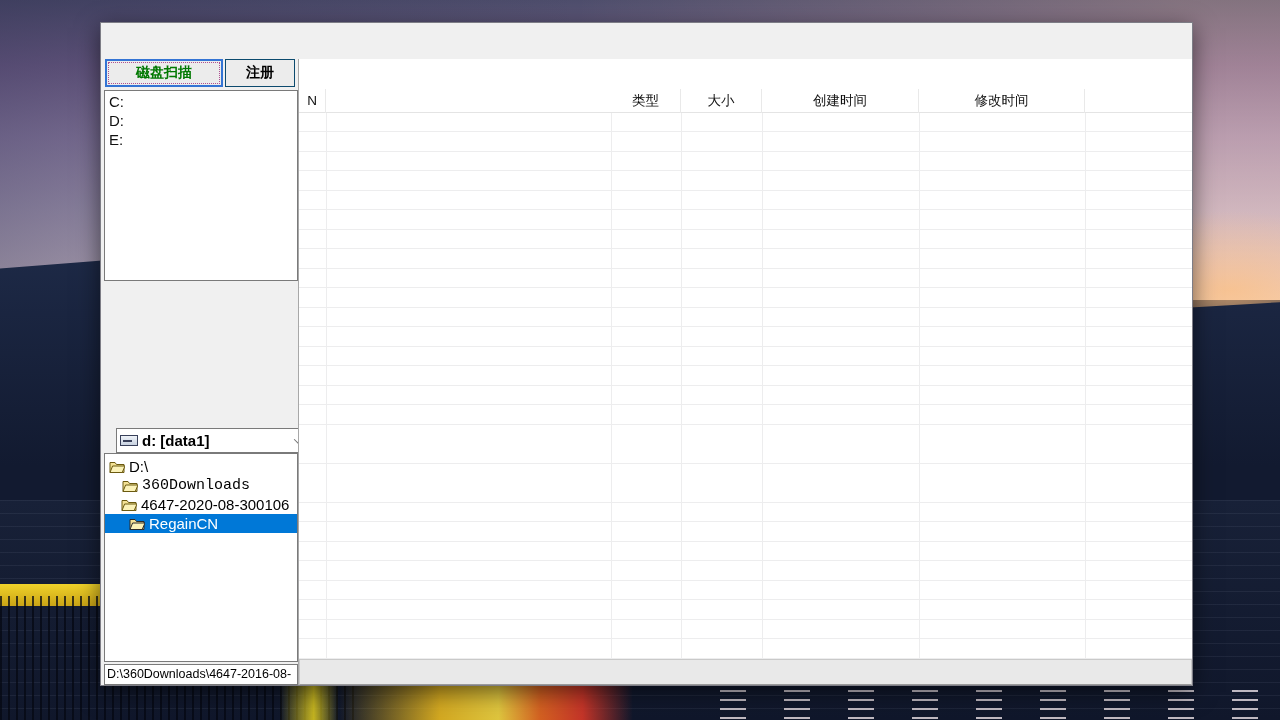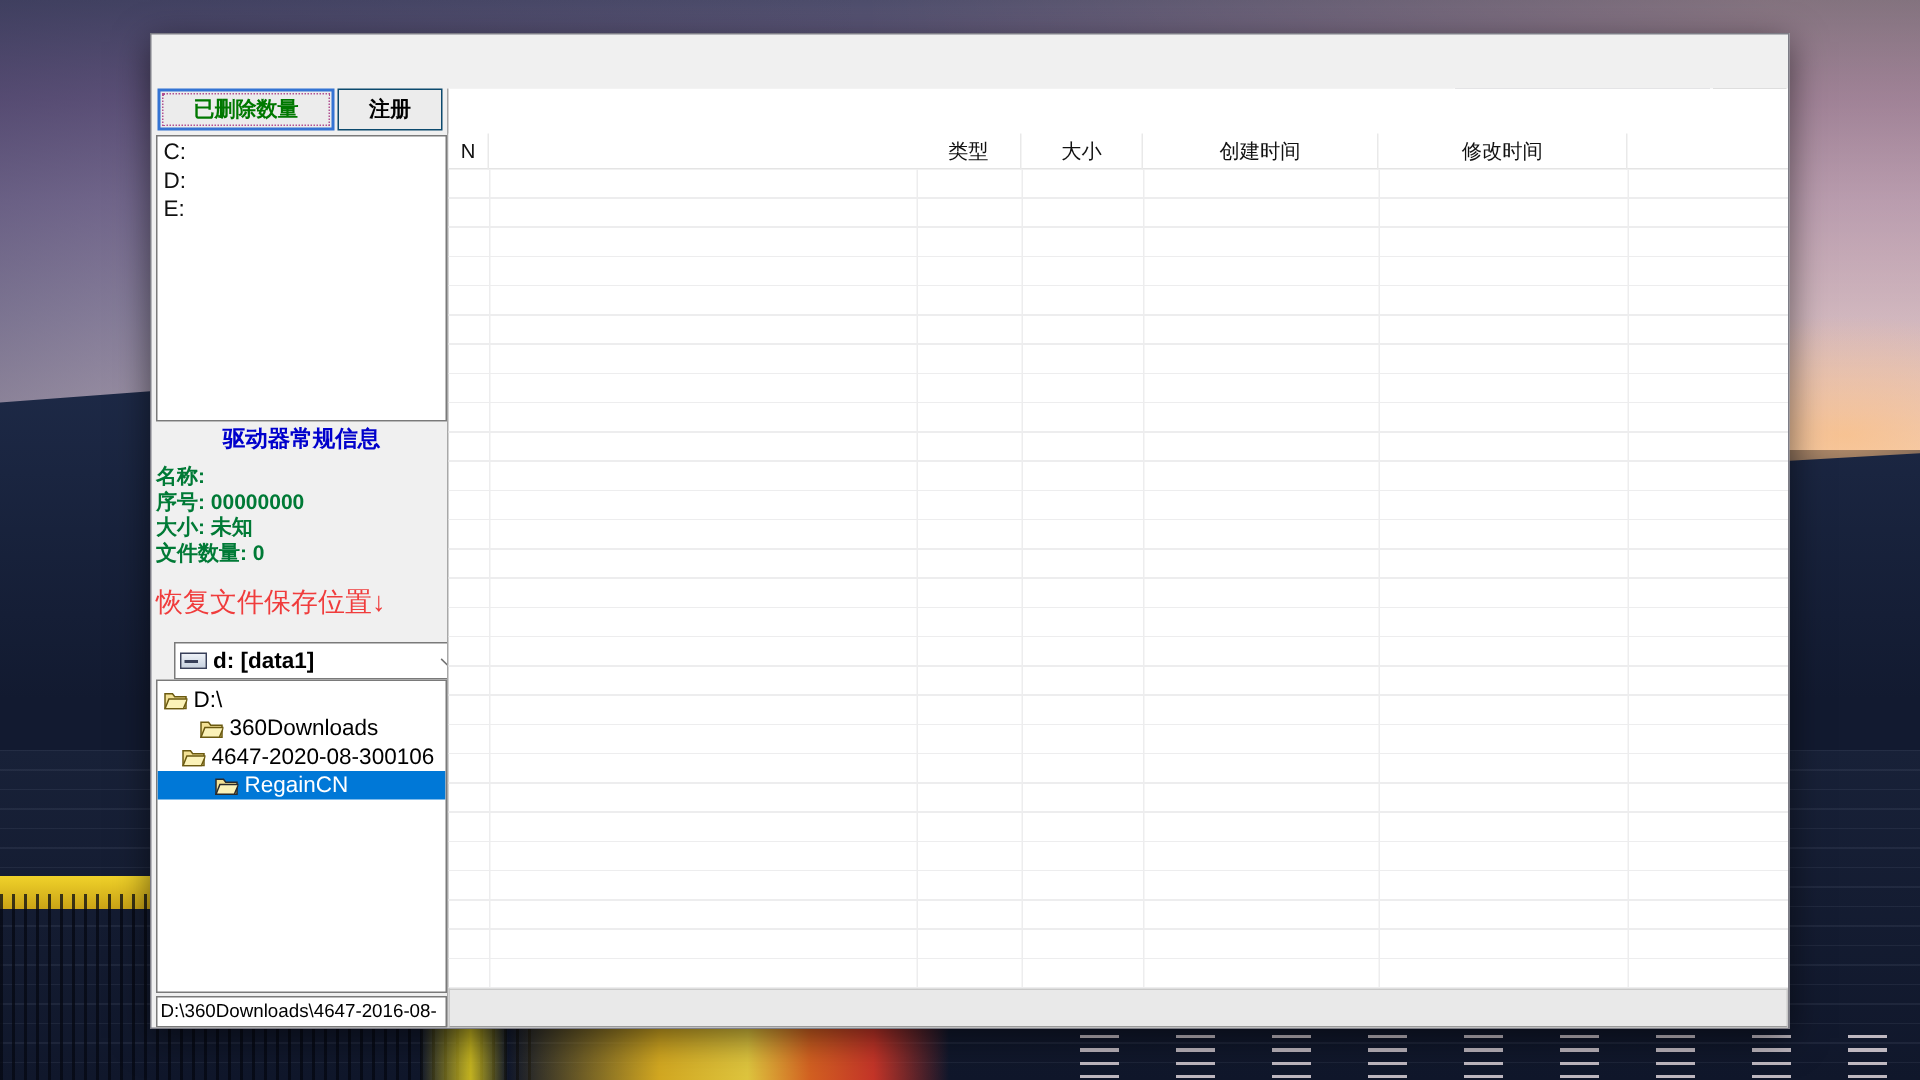--- a/index.html
+++ b/index.html
@@ -95,21 +95,21 @@
   .combo-chev { margin-left:auto; margin-right:7px; width:8px; height:8px;
     border-right:1.6px solid #707070; border-bottom:1.6px solid #707070;
     transform:rotate(45deg) translateY(-2px); }
 
   .tree { position:absolute; left:3px; top:430px; width:194px; height:209px;
     background:#fff; border:1px solid #7a7a7a; padding-top:3px; overflow:hidden;}
   .tree-row { height:19px; display:flex; align-items:center; font-size:15px; white-space:nowrap;}
   .tree-row svg { flex:0 0 auto; margin-right:4px; }
   .tree-row .tlabel { line-height:19px; }
   .tree-row.sel { background:#0078d7; color:#fff; }
-  .i0{padding-left:4px;} .i1{padding-left:28px;} .i2{padding-left:16px;} .i3{padding-left:38px;}
+  .i0{padding-left:4px;} .i1{padding-left:17px;font-family:Liberation Mono, monospace;} .i2{padding-left:16px;} .i3{padding-left:24px;}
 
   .status-box { position:absolute; left:3px; top:641px; width:194px; height:21px;
     background:#fff; border:1px solid #7a7a7a; font-size:12.5px; line-height:19px;
     padding-left:2px; white-space:nowrap; overflow:hidden; }
 
   
   .ftable { position:absolute; left:197px; top:36px; width:894px; height:626px;
     background:#fff; border-left:1px solid #a8a8a8; }
   .fhead { position:absolute; left:0; top:30px; width:100%; height:24px; background:#fff;
     border-bottom:1px solid #e4e4e4; }
@@ -131,21 +131,21 @@
   <div class="wp-water"></div>
   <div class="wp-pier"></div>
   <div class="wp-reeds"></div>
   <div class="wp-lights"></div>
   <div class="wp-dashes"></div>
 </div>
 
 <div id="win">
 
 
-  <div class="btn-scan">已删除数量</div>
+  <div class="btn-scan">磁盘扫描</div>
   <div class="btn-reg">注册</div>
 
   <div class="tb-panel">
     <span class="lbl-recover">恢复文件</span>
     <span class="chk"></span>
     <span class="opt-label">全部选中</span>
     <span class="radio sel"></span>
     <span class="opt-label">原文件名保存</span>
     <span class="radio"></span>
     <span class="opt-label">分配文件名保存</span>
@@ -157,28 +157,20 @@
 
   <input class="search-input" value="" style="">
   <div class="btn-search">搜索</div>
 
   <div class="drive-list">
     <div class="drive-item">C:</div>
     <div class="drive-item">D:</div>
     <div class="drive-item">E:</div>
   </div>
 
-  <div class="info">
-    <div class="info-title">驱动器常规信息</div>
-    <div class="info-line">名称:</div>
-    <div class="info-line">序号: 00000000</div>
-    <div class="info-line">大小:  未知</div>
-    <div class="info-line">文件数量:  0</div>
-    <div class="save-loc">恢复文件保存位置↓</div>
-  </div>
 
   <div class="combo">
     <span class="drive-icon"></span>
     <span class="combo-text">d: [data1]</span>
     <span class="combo-chev"></span>
   </div>
 
   <div class="tree">
     <div class="tree-row i0">
       <svg width="16" height="13" viewBox="0 0 16 13">

